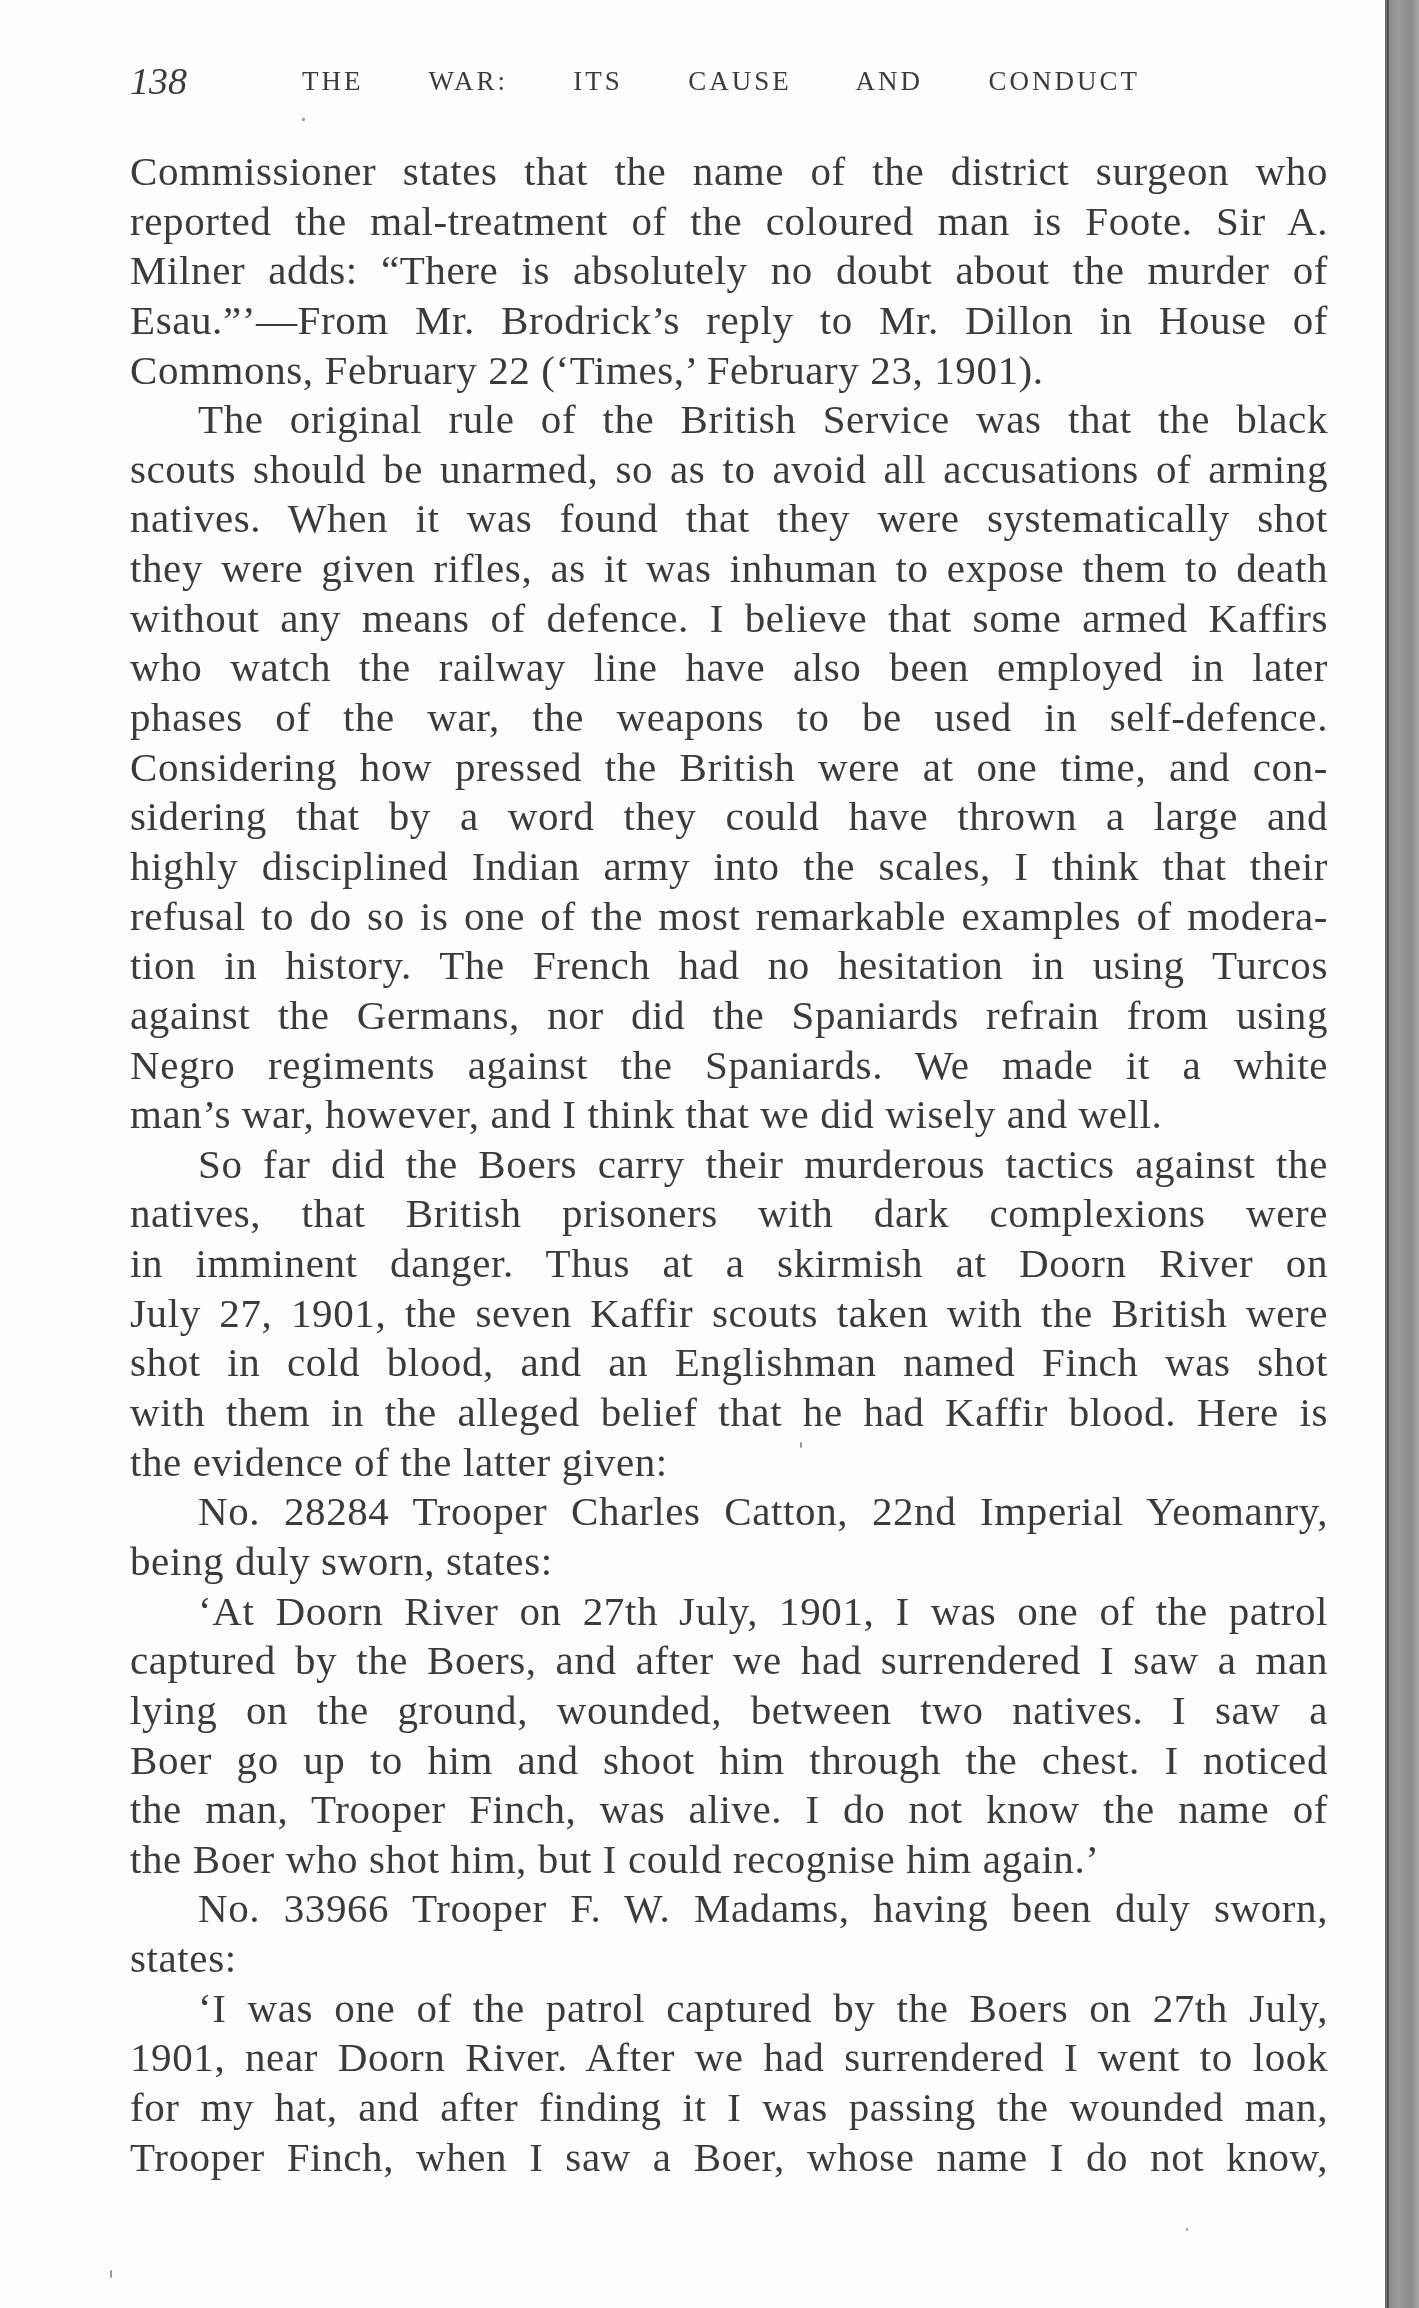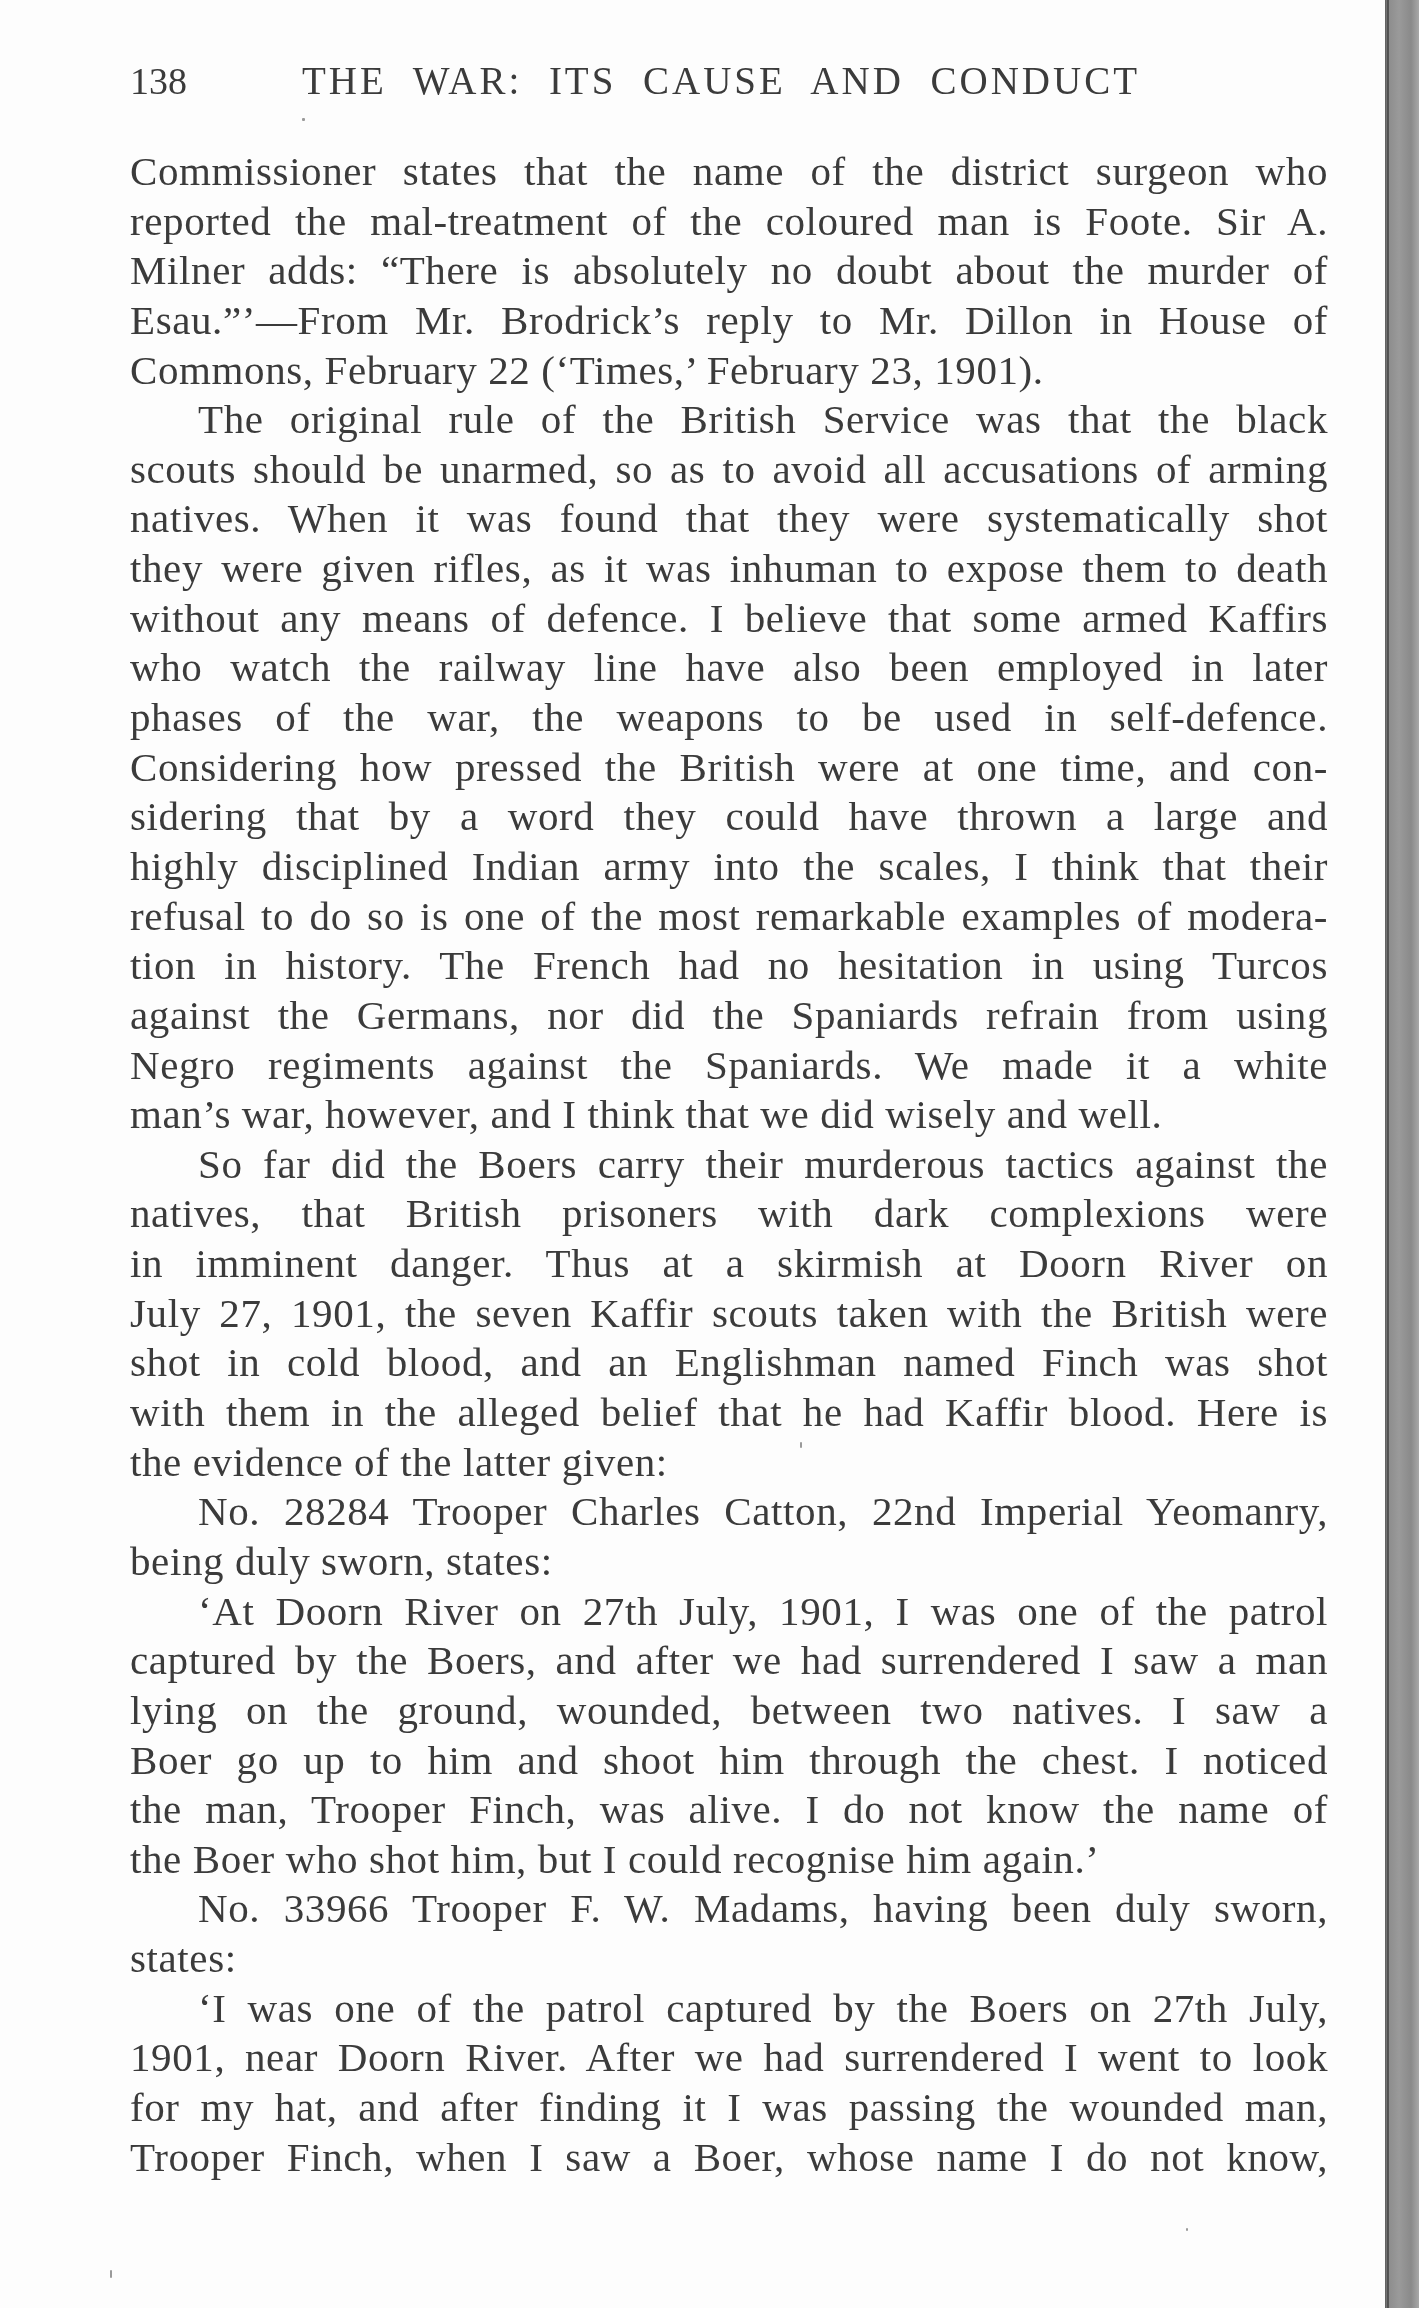--- a/index.html
+++ b/index.html
@@ -15,25 +15,25 @@
     background: linear-gradient(to right, #5a5a5a 0px, #8c8c8c 3px, #9a9a9a 14px, #8a8a8a 26px, #a8a8a8 34px);
   }
   .edge-line {
     position: absolute; top: 0; right: 30px; width: 2px; height: 2308px;
     background: #3c3c3c; opacity: 0.7;
   }
   .running-head {
     position: absolute; top: 58px; left: 130px; width: 1010px; height: 46px;
     font-size: 38px; line-height: 46px; letter-spacing: 3px;
   }
-  .page-number { position: absolute; left: 0; top: 0; letter-spacing: 0; font-size: 38px; }
+  .page-number { position: absolute; left: 0; top: 0; letter-spacing: 0; font-size: 38px; font-style: italic; }
   .running-title {
     position: absolute; left: 172px; top: 0; width: 838px;
     text-align: justify; text-align-last: justify; white-space: nowrap;
-    font-variant: small-caps; font-size: 39px;
+    font-variant: small-caps; font-size: 27px;
   }
   .body-text { position: absolute; left: 130px; top: 147px; width: 1198px; }
   .line {
     display: block; height: 49.65px; line-height: 49.65px;
     font-size: 41px; white-space: nowrap; overflow: visible;
     text-align: justify; text-align-last: justify; letter-spacing: 0.6px;
   }
   .line.indent { padding-left: 68px; }
   .line.last { text-align-last: left; }
   .speck { position: absolute; background: #9a9a9a; border-radius: 1px; }

